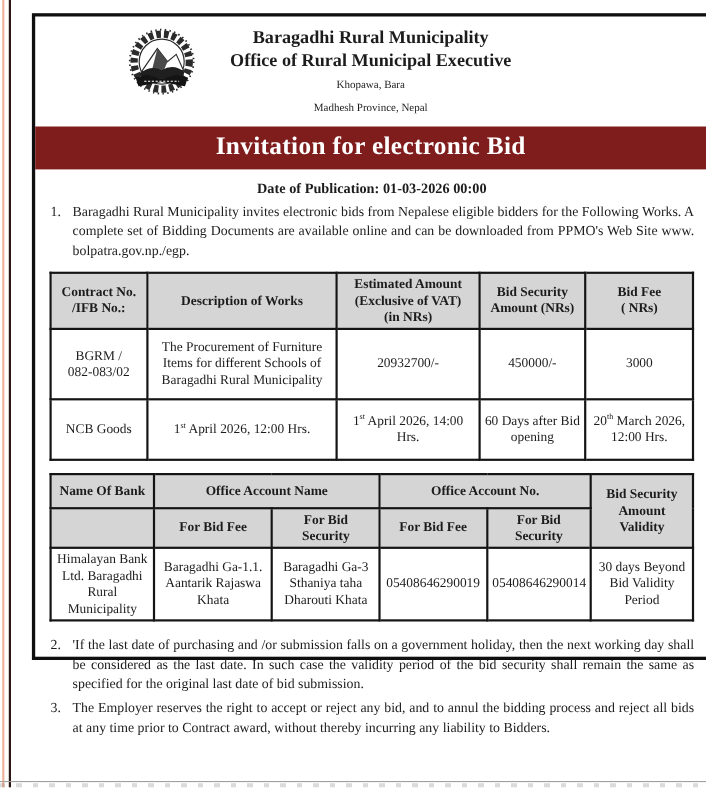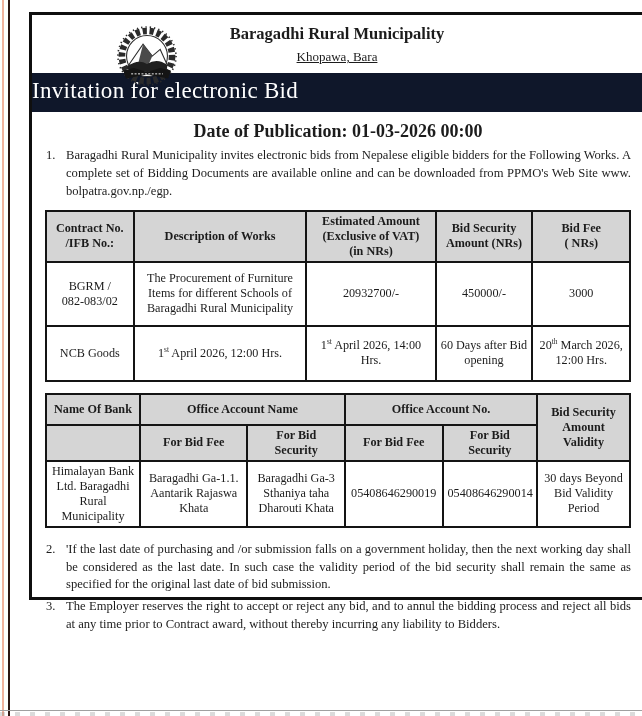--- a/index.html
+++ b/index.html
@@ -12,29 +12,29 @@
   .margin-line-b { position:absolute; left:8px; top:0; width:2px; height:716px; background:#2c1613; }
 
   .doc {
     position:absolute; left:29px; top:12px; width:616px; height:588px;
     background:#fff; border:3px solid #0f0f0f; box-sizing:border-box;
   }
 
   .header { position:relative; text-align:center; padding-top:8px; }
   .logo { position:absolute; left:82px; top:7px; width:66px; height:76px; }
   .h-org, .h-office { font-weight:bold; font-size:16.5px; line-height:21px; }
-  .h-addr, .h-prov { font-size:13px; line-height:17px; margin-top:4px;text-decoration:underline; }
+  .h-addr, .h-prov { font-size:10px; line-height:17px; margin-top:4px; }
 
   .banner {
-    margin-top:8px; background:#0f172a; color:#ffffff; text-align:left;
-    font-weight:normal; font-size:23px; padding:5px 0 8px; letter-spacing:0.3px;
+    margin-top:8px; background:#7f1d1d; color:#ffffff; text-align:center;
+    font-weight:bold; font-size:23px; padding:5px 0 8px; letter-spacing:0.3px;
   }
 
   .content { padding:5px 11px 0 13px; }
-  .pubdate { text-align:center; font-weight:bold; font-size:18px; margin:4px 0 5px; }
+  .pubdate { text-align:center; font-weight:bold; font-size:13px; margin:4px 0 5px; }
 
   .list-item { display:flex; font-size:12.6px; line-height:1.42; margin-top:4px; }
   .list-item .num { flex:none; width:20px; padding-left:1px; }
   .list-item .txt { flex:1; text-align:justify; }
 
   table { border-collapse:collapse; width:100%; table-layout:fixed; }
   .t1 { margin-top:9px; }
   .t2 { margin-top:11px; }
   th, td {
     border:2px solid #141414; text-align:center; vertical-align:middle;
@@ -75,21 +75,23 @@
         <circle cx="50" cy="46" r="38" fill="none" stroke="#2b2b2b" stroke-width="10" stroke-dasharray="6.5 4.2"></circle>
         <circle cx="50" cy="46" r="31" fill="#ffffff" stroke="#2b2b2b" stroke-width="1.6"></circle>
         <path d="M22 60 L44 28 L58 46 L70 36 L80 58 Z" fill="#fdfdfd" stroke="#2b2b2b" stroke-width="1.6"></path>
         <path d="M44 28 L58 46 L52 60 L36 60 Z" fill="#4a4a4a"></path>
         <path d="M20 62 Q36 50 50 58 Q66 48 81 60 L80 66 Q50 74 21 66 Z" fill="#1f1f1f"></path>
         <path d="M14 68 L30 64 L50 70 L70 64 L86 68 L82 80 L50 74 L18 80 Z" fill="#141414"></path>
         <path d="M26 73 L74 73" stroke="#ffffff" stroke-width="1.4" stroke-dasharray="3 2.2" fill="none"></path>
       </svg>
     </div>
     <div class="h-org">Baragadhi Rural Municipality</div>
+    <div class="h-office">Office of Rural Municipal Executive</div>
     <div class="h-addr">Khopawa, Bara</div>
+    <div class="h-prov">Madhesh Province, Nepal</div>
   </div>
 
   <div class="banner">Invitation for electronic Bid</div>
 
   <div class="content">
 
     <div class="pubdate">Date of Publication: 01-03-2026 00:00</div>
 
     <div class="list-item">
       <span class="num">1.</span>

